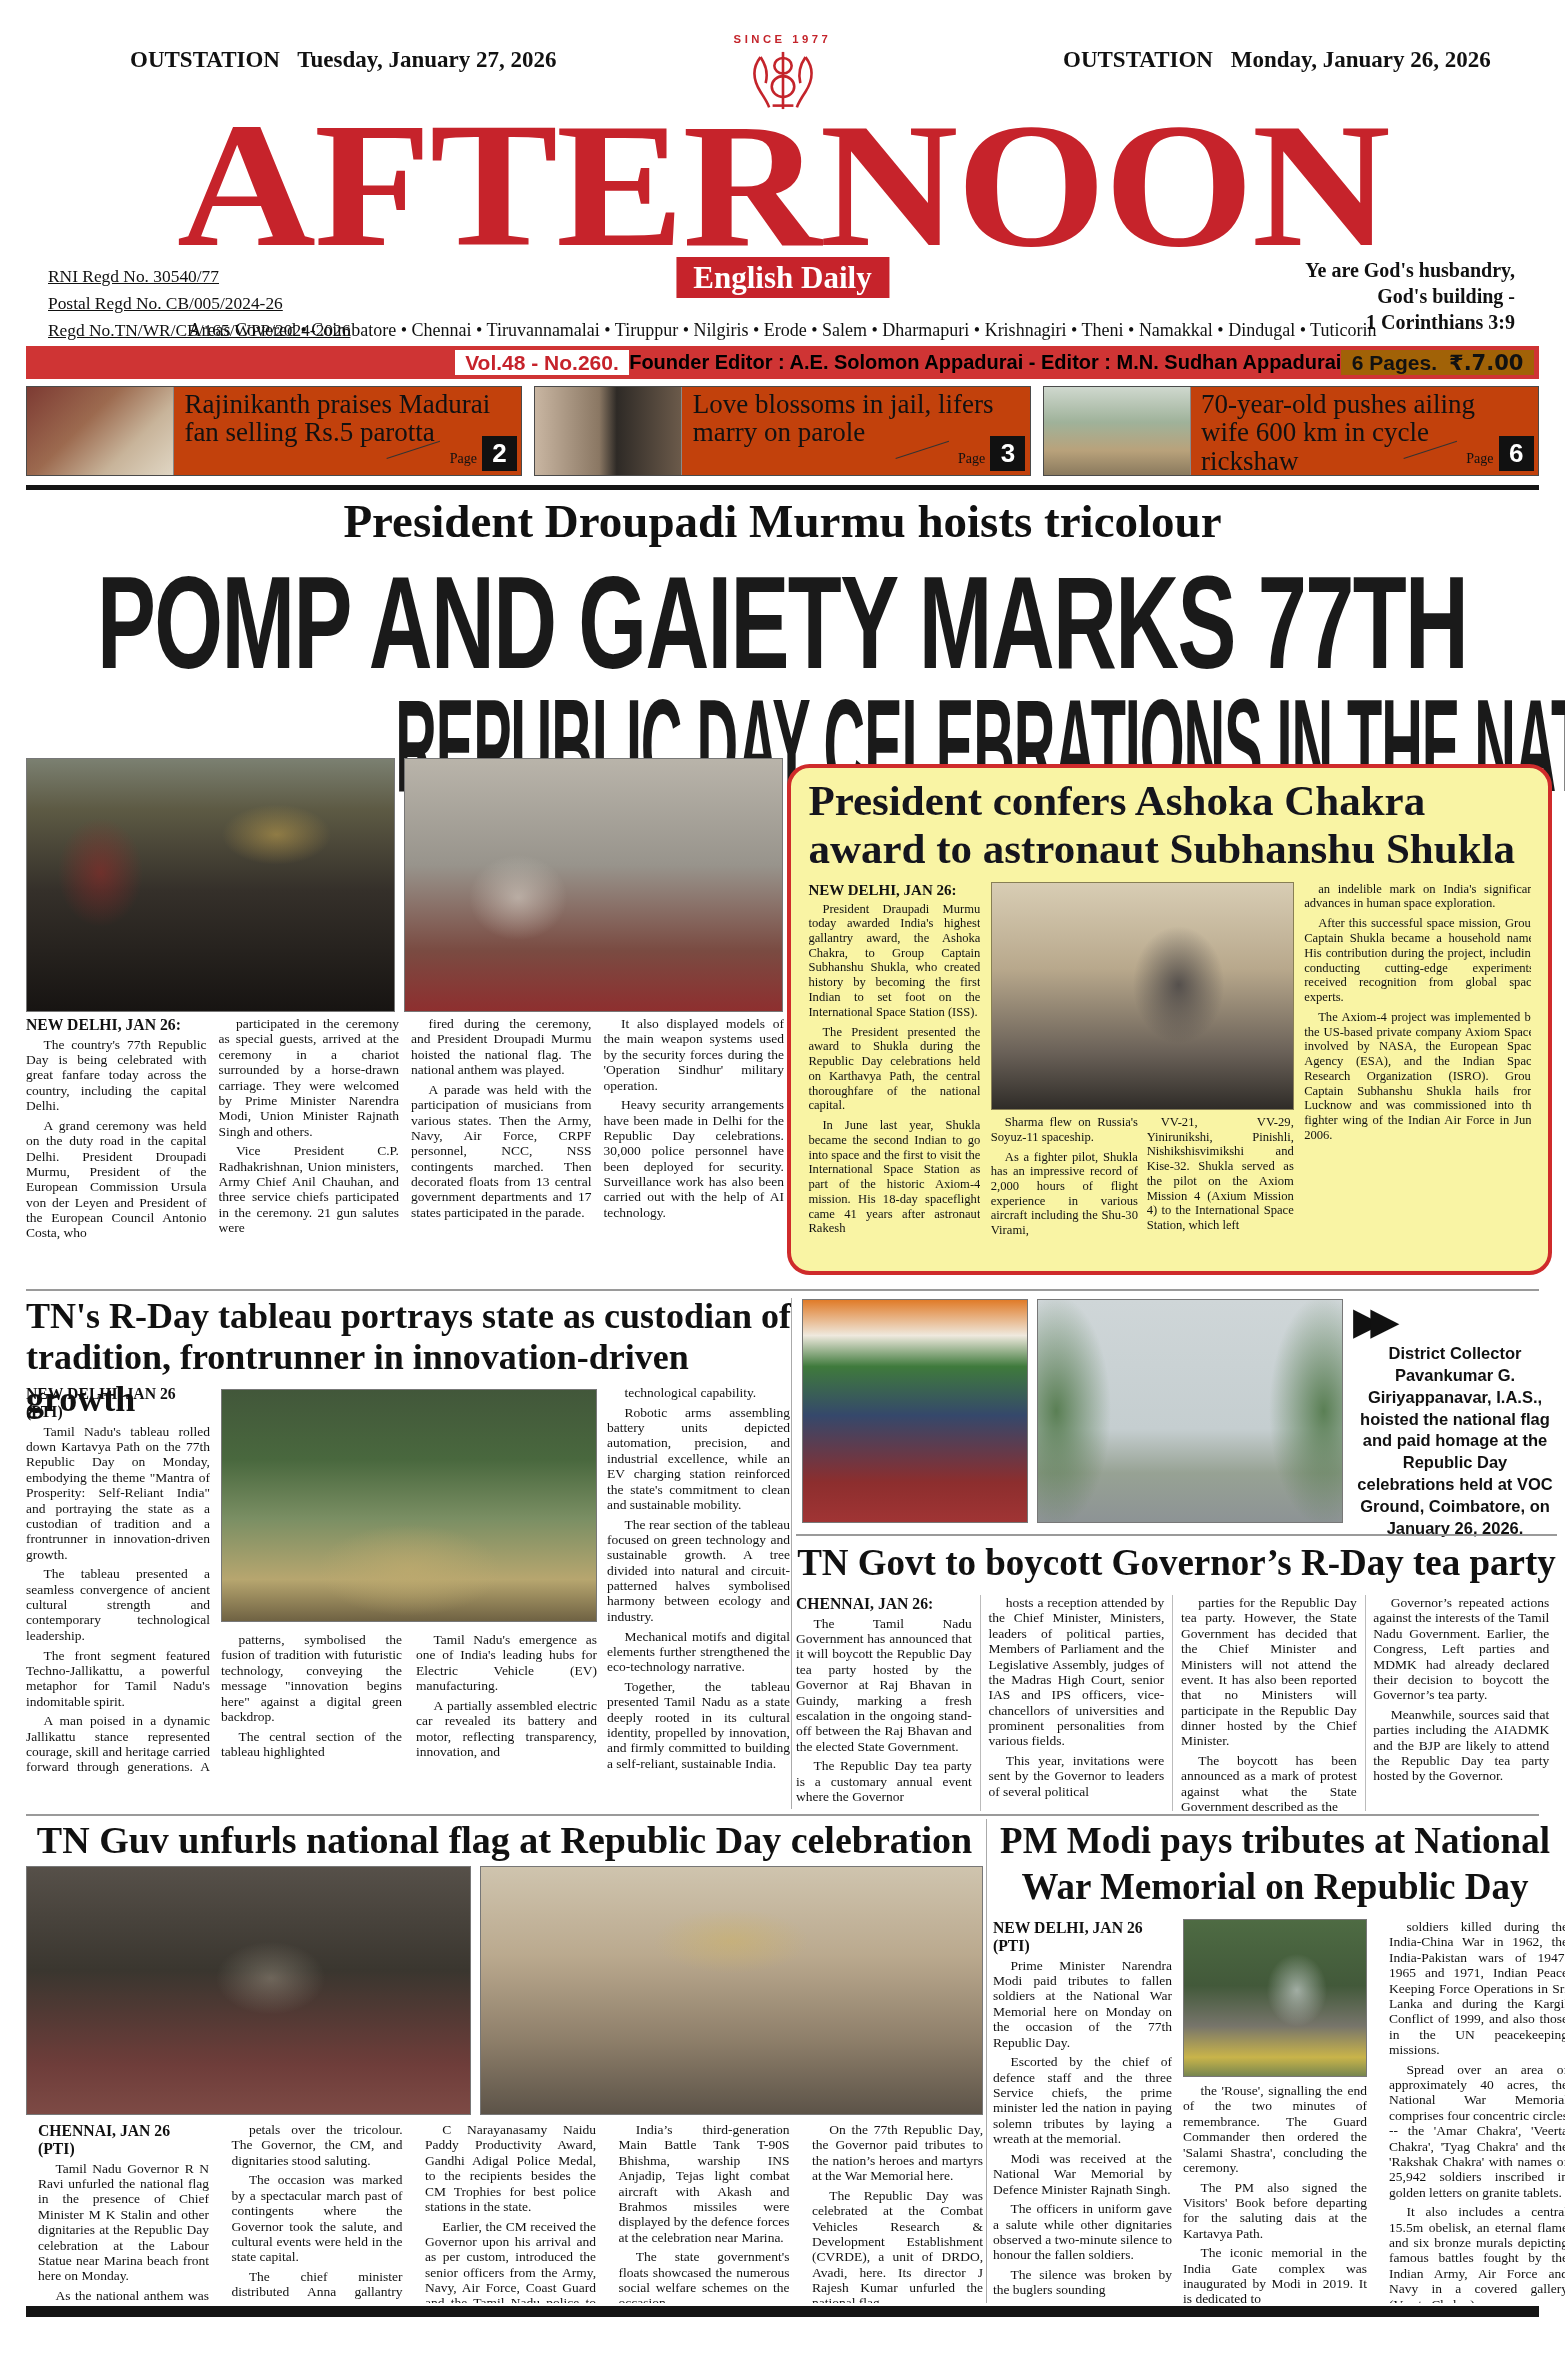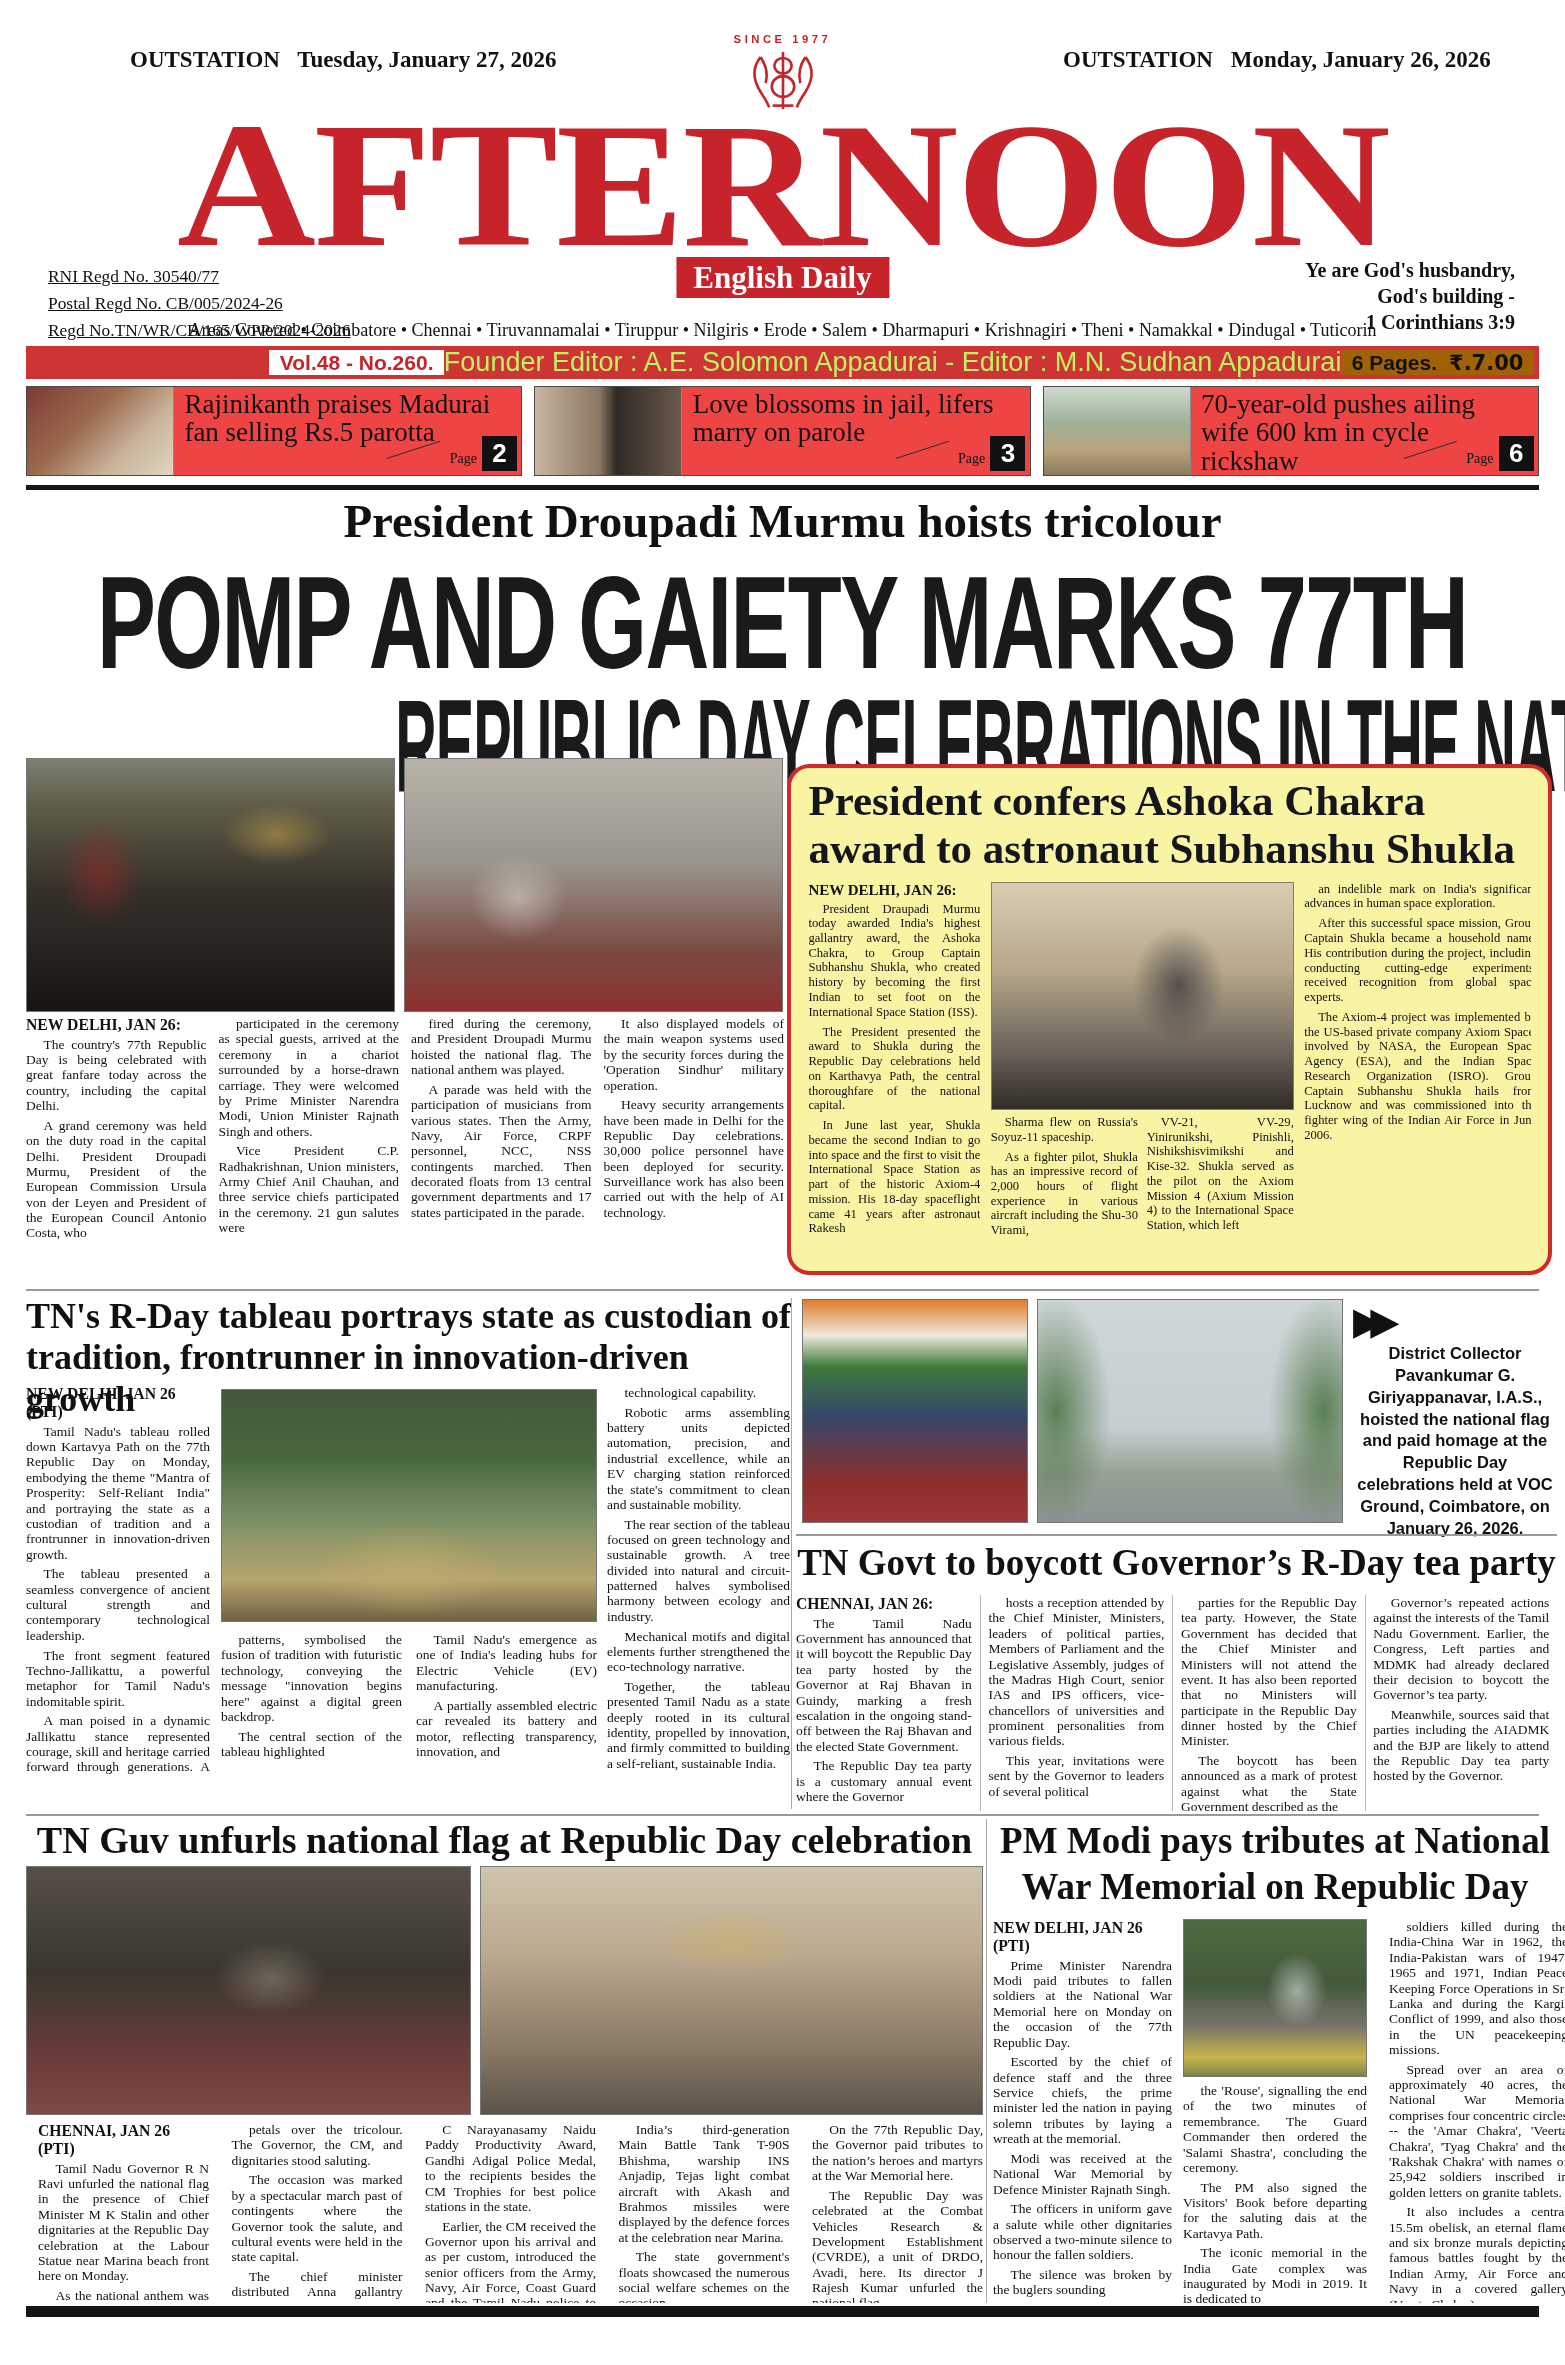--- a/index.html
+++ b/index.html
@@ -19,27 +19,27 @@
   .regd{left:48px;top:263px;font-size:17.4px;line-height:1.55;}
   .regd div{text-decoration:underline;}
   .english-daily{left:50%;top:257px;transform:translateX(-50%);background:#c6232b;color:#fff;
         font-weight:bold;font-size:31px;padding:2.6px 17.4px;z-index:4;}
   .areas{left:0;right:0;top:320px;text-align:center;font-size:18px;}
   .scripture{right:50px;top:257px;text-align:right;font-weight:bold;font-size:20px;line-height:1.3;}
 
   .redbar{left:26px;right:26px;top:346px;height:33px;background:#cf3434;display:flex;align-items:center;
         justify-content:flex-end;padding:0 5.2px;box-sizing:border-box;}
   .vol-box{background:#fff;color:#c6232b;font-weight:bold;font-size:21px;padding:0.9px 10.4px;font-family:"Liberation Sans",sans-serif;}
-  .editors{color:#bef264;font-weight:normal;font-size:27px;font-family:"Liberation Sans",sans-serif;}
+  .editors{color:#000000;font-weight:bold;font-size:20px;font-family:"Liberation Sans",sans-serif;}
   .price-box{background:#a16207;color:#111;font-weight:bold;font-size:21px;padding:0.9px 10.4px;display:flex;gap:12px;font-family:"Liberation Sans",sans-serif;}
   .rupee{font-family:"DejaVu Sans","Liberation Sans",sans-serif;}
 
   
   .teasers{left:26px;right:26px;top:386px;height:90px;display:flex;gap:12px;}
-  .teaser{flex:1;background:#ef4444;border:0.9px solid #4a4a4a;display:flex;position:relative;overflow:hidden;}
+  .teaser{flex:1;background:#c2410c;border:0.9px solid #4a4a4a;display:flex;position:relative;overflow:hidden;}
   .teaser-photo{width:146px;flex:none;border-right:0.9px solid #8a8a8a;}
   .teaser-title{padding:2.6px 8.7px 2.6px 10.4px;font-size:27px;line-height:1.06;}
   .page-tag{position:absolute;right:4.3px;bottom:4.3px;display:flex;align-items:flex-end;gap:5.2px;}
   .slash{width:56px;height:17.4px;border-top:1.7px solid #333;transform:rotate(-18deg);margin-bottom:3.5px;}
   .page-word{font-size:14px;line-height:1;margin-bottom:4.3px;}
   .page-num{width:35px;height:35px;background:#111;color:#fff;font-weight:bold;font-size:26px;display:flex;
         align-items:center;justify-content:center;font-family:"Liberation Sans",sans-serif;}
 
   
   .black-rule{left:26px;right:26px;top:485px;height:5.2px;background:#151515;}

